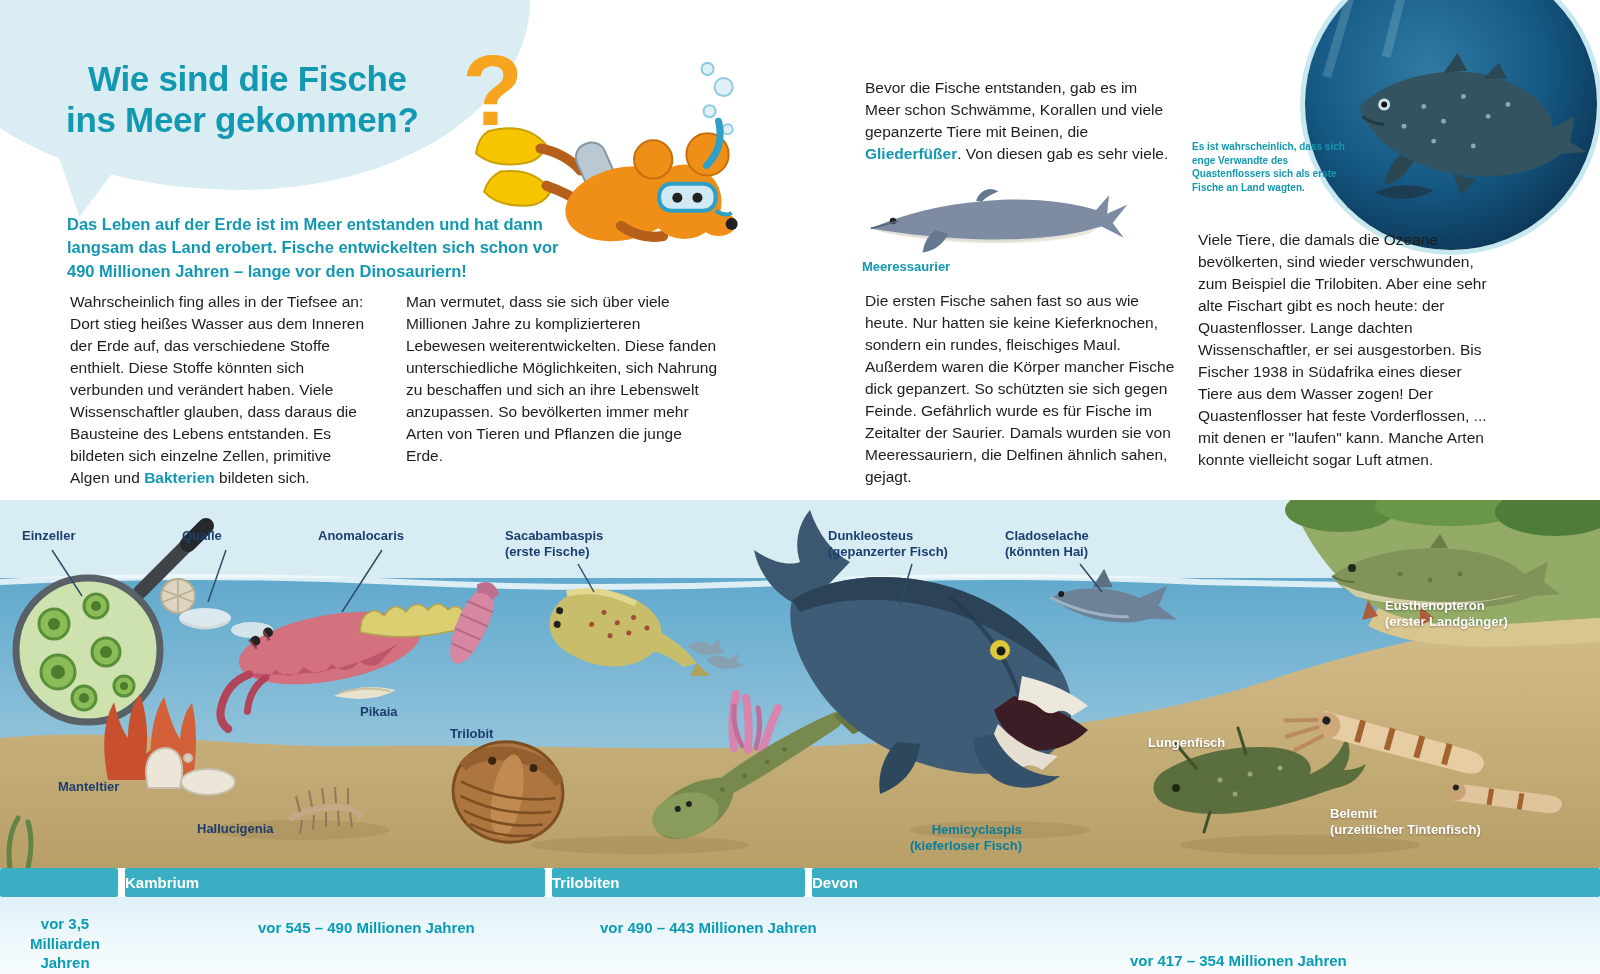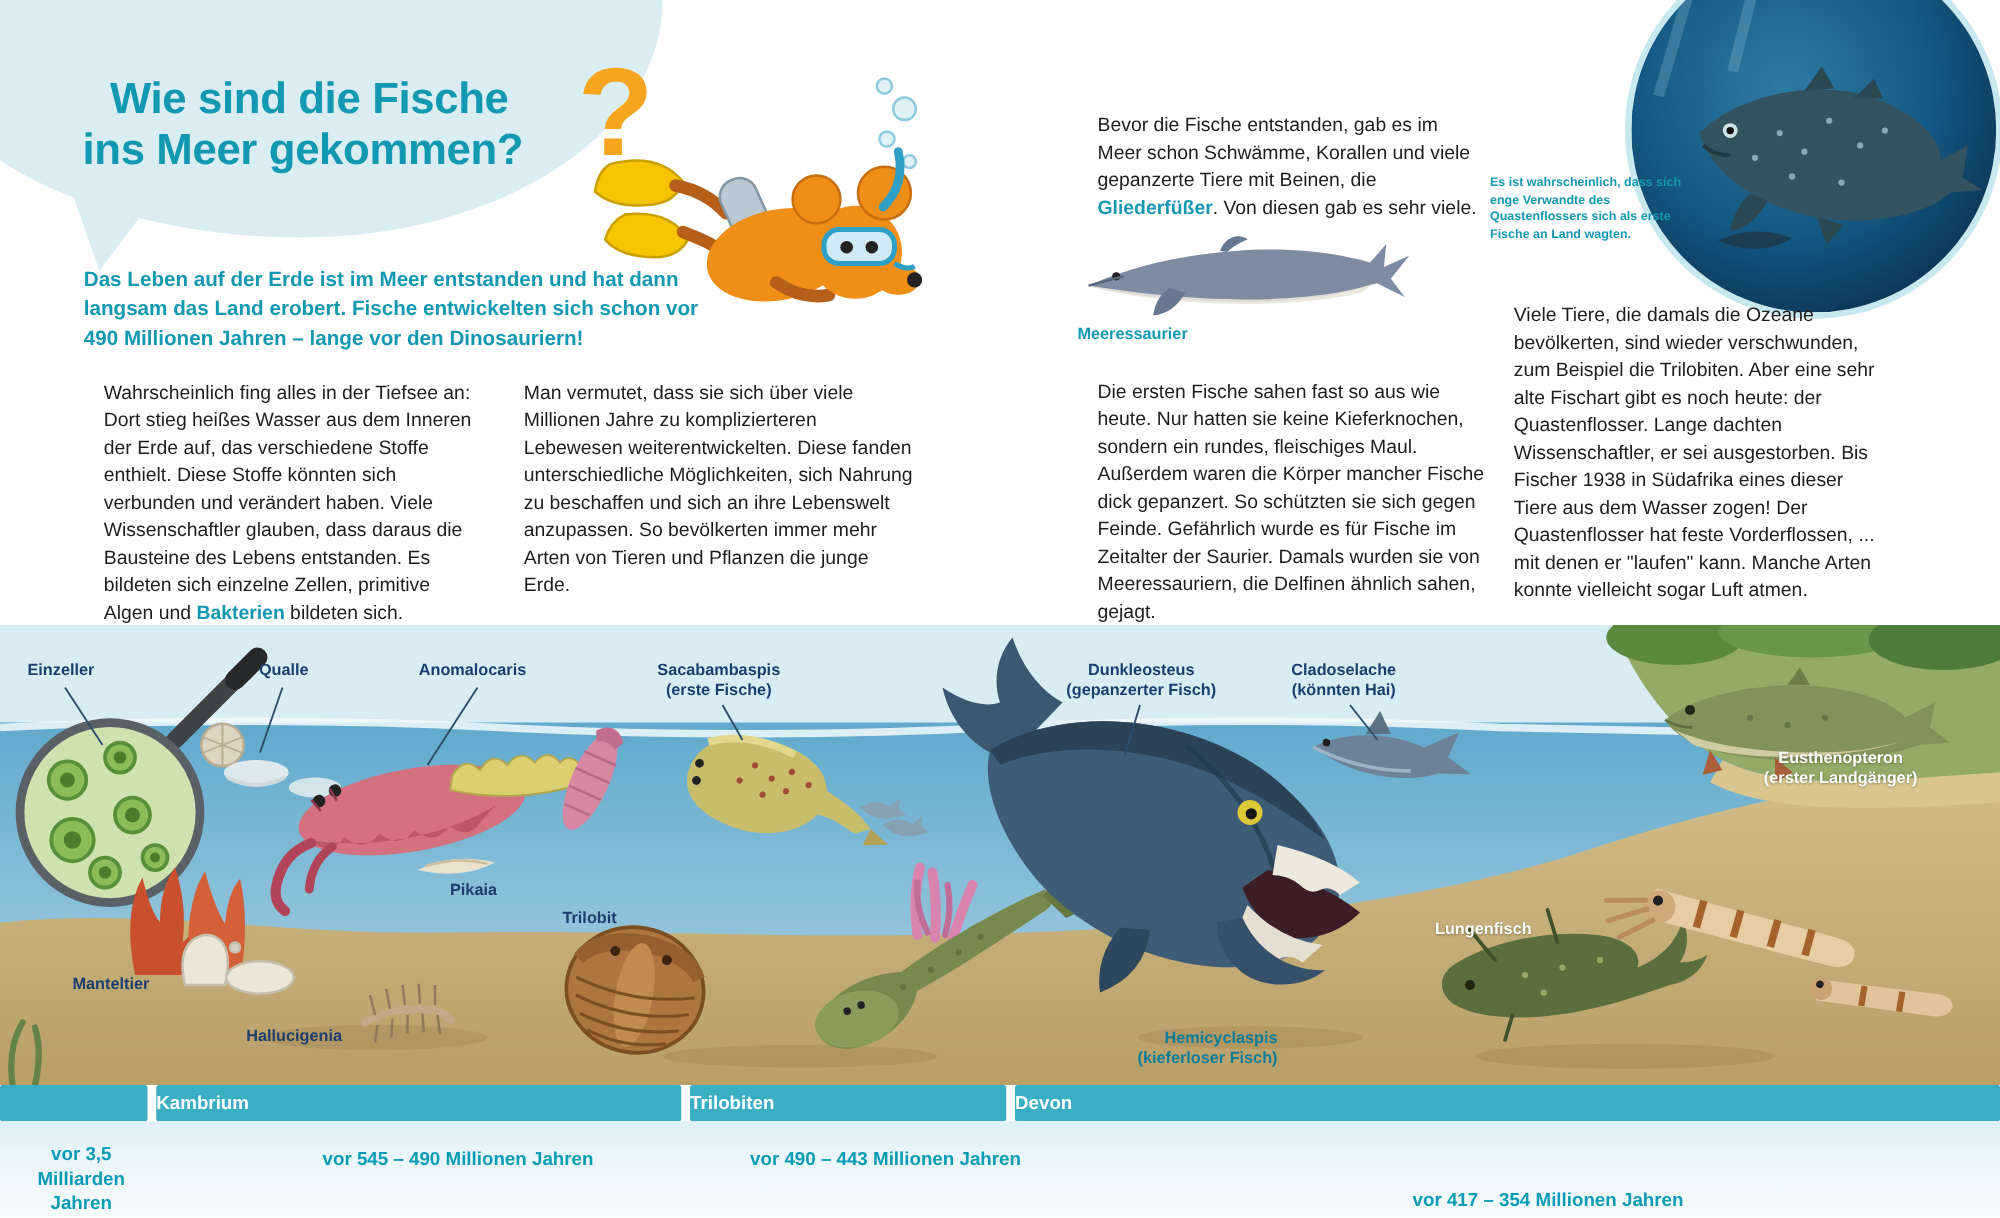--- a/index.html
+++ b/index.html
@@ -10,40 +10,40 @@
           border-radius:0 0 48% 52% / 0 0 70% 62%}
   .bubble-tail{position:absolute;left:52px;top:164px;width:0;height:0;
           border-left:34px solid transparent;border-right:22px solid transparent;
           border-top:52px solid #d9edf3;transform:rotate(14deg)}
   .title{position:absolute;left:66px;top:36px;font-size:35px;line-height:1.16;font-weight:bold;
          color:#1398b2;letter-spacing:-0.3px}
   .title .t1{display:block;padding-left:22px}
   .qmark{position:absolute;left:462px;top:40px;font-size:100px;font-weight:800;color:#f7a41f;line-height:1}
   .intro{position:absolute;left:67px;top:196px;width:516px;font-size:16.5px;line-height:1.45;
          font-weight:bold;color:#1398b2}
-  .bodycol{position:absolute;font-size:15.5px;line-height:1.42;color:#1d1d1b;margin:16px}
+  .bodycol{position:absolute;font-size:15.5px;line-height:1.42;color:#1d1d1b;margin:3px}
   .hl{color:#1398b2;font-weight:bold}
   #col1{left:67px;top:288px;width:300px}
   #col2{left:403px;top:288px;width:316px}
   #col3p1{left:862px;top:74px;width:306px}
   #col3p2{left:862px;top:287px;width:310px}
   #col4{left:1195px;top:226px;width:302px}
   #meeres-caption{position:absolute;left:862px;top:259px;font-size:13px;font-weight:bold;color:#1398b2}
   #meeres-svg{position:absolute;left:856px;top:186px;width:290px;height:72px}
   #mouse-svg{position:absolute;left:470px;top:52px;width:312px;height:218px}
   #photo{position:absolute;left:1305px;top:-42px;width:292px;height:292px;border-radius:50%;
          overflow:hidden;box-shadow:0 0 0 5px rgba(130,205,220,.45)}
   #photo svg{display:block;width:100%;height:100%}
   #photo-note{position:absolute;left:1192px;top:140px;width:158px;font-size:10px;line-height:1.35;
          font-weight:bold;color:#1398b2}
   
   #panorama{position:absolute;left:0;top:500px;width:1600px;height:368px}
   #panorama svg{position:absolute;left:0;top:0}
   .pano-label{position:absolute;z-index:3;font-weight:bold;font-size:13px;color:#1c3e6e;
-         text-align:center;line-height:1.22}
+         text-align:left;line-height:1.22}
   .pano-label.white{color:#ffffff;text-shadow:0 1px 2px rgba(0,0,0,.35)}
   .pano-label.teal{color:#0a7d9b}
   .pano-label.left{text-align:right}
   
   #timeline{position:absolute;left:0;top:868px;width:1600px;height:29px;background:#fff}
   .tbar{position:absolute;top:0;height:29px;background:#3aaec2;color:#fff;font-weight:bold;
         font-size:15px;text-align:left;line-height:29px;border-radius:2px}
   #strip{position:absolute;left:0;top:897px;width:1600px;height:77px;
         background:linear-gradient(180deg,#dff0f7 0%,#ecf7fb 45%,#f7fcfd 100%)}
   .tcap{position:absolute;font-size:15px;font-weight:bold;color:#0a9cb5;line-height:1.3;z-index:2}
@@ -470,20 +470,24 @@
   <div class="pano-label left" style="left:197px;top:321px">
       <div>Hallucigenia</div>
     </div>
   <div class="pano-label teal left" style="left:872px;top:322px;width:150px">
       <div>Hemicyclaspis</div>
       <div>(kieferloser Fisch)</div>
     </div>
   <div class="pano-label white left" style="left:1148px;top:235px">
       <div>Lungenfisch</div>
     </div>
+  <div class="pano-label white" style="left:1330px;top:306px;width:200px">
+      <div>Belemit</div>
+      <div>(urzeitlicher Tintenfisch)</div>
+    </div>
 </div>
 
 <div id="timeline">
   <div class="tbar" style="left:0;width:118px"></div>
   <div class="tbar" style="left:125px;width:420px">Kambrium</div>
   <div class="tbar" style="left:552px;width:253px">Trilobiten</div>
   <div class="tbar" style="left:812px;width:788px">Devon</div>
 </div>
 
 <div id="strip"></div>

